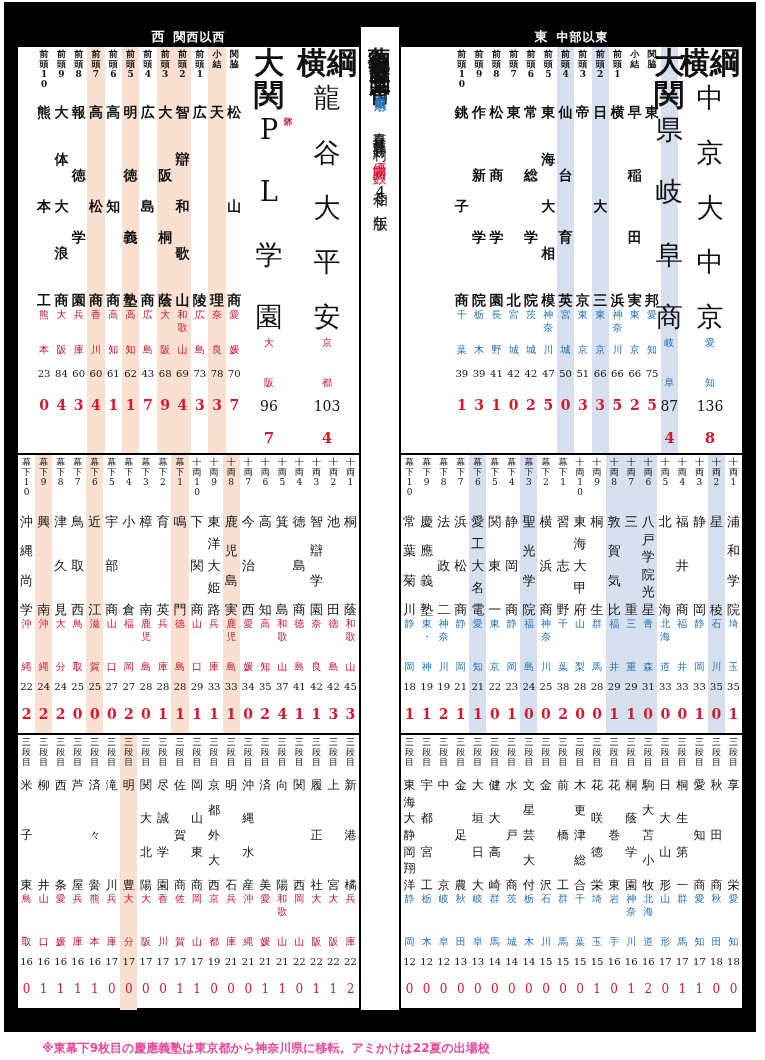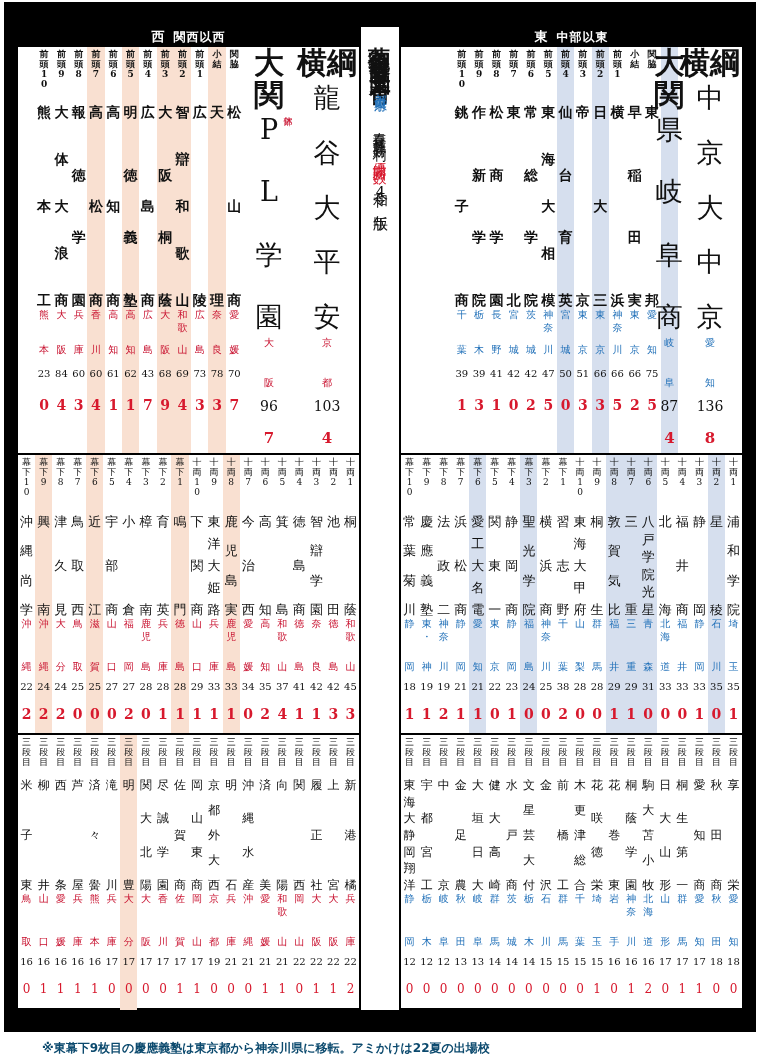--- a/index.html
+++ b/index.html
@@ -68,21 +68,21 @@
   .big .brank { font-size: 30px; font-weight: bold; line-height: 32px; text-align: center; }
   .big .bname { font-size: 27px; line-height: 37px; text-align: center; display: flex; flex-direction: column; align-items: center; flex: 1; justify-content: space-between; padding-bottom: 2px;}
   .big .bpref { font-size: 10px; line-height: 12px; height: 52px; display: flex; flex-direction: column; justify-content: space-between; align-items: center; }
   .big .bpref.west { color: #c8102e; }
   .big .bpref.east { color: #1f6fb8; }
   .big .bwins { font-size: 14px; height: 34px; display: flex; align-items: center; }
   .big .bchamp { font-size: 15px; font-weight: bold; color: #d7192d; height: 30px; display: flex; align-items: center; }
   .big .note { position: absolute; font-size: 9px; color: #c8102e; line-height: 10px; writing-mode: vertical-rl; text-orientation: upright; }
 
   .footnote { position: absolute; left: 42px; top: 1040px; font-size: 12px; font-weight: bold;
-    font-family: "DejaVu Sans", "Liberation Sans", sans-serif; color: #0c4a6e; }
+    font-family: "DejaVu Sans", "Liberation Sans", sans-serif; color: #ec4899; }
 </style>
 </head>
 <body>
 
 <div class="frame">
   <div class="inner">
 
     <div class="side west">
       <div class="side-header">
         <span class="dir">西</span>

